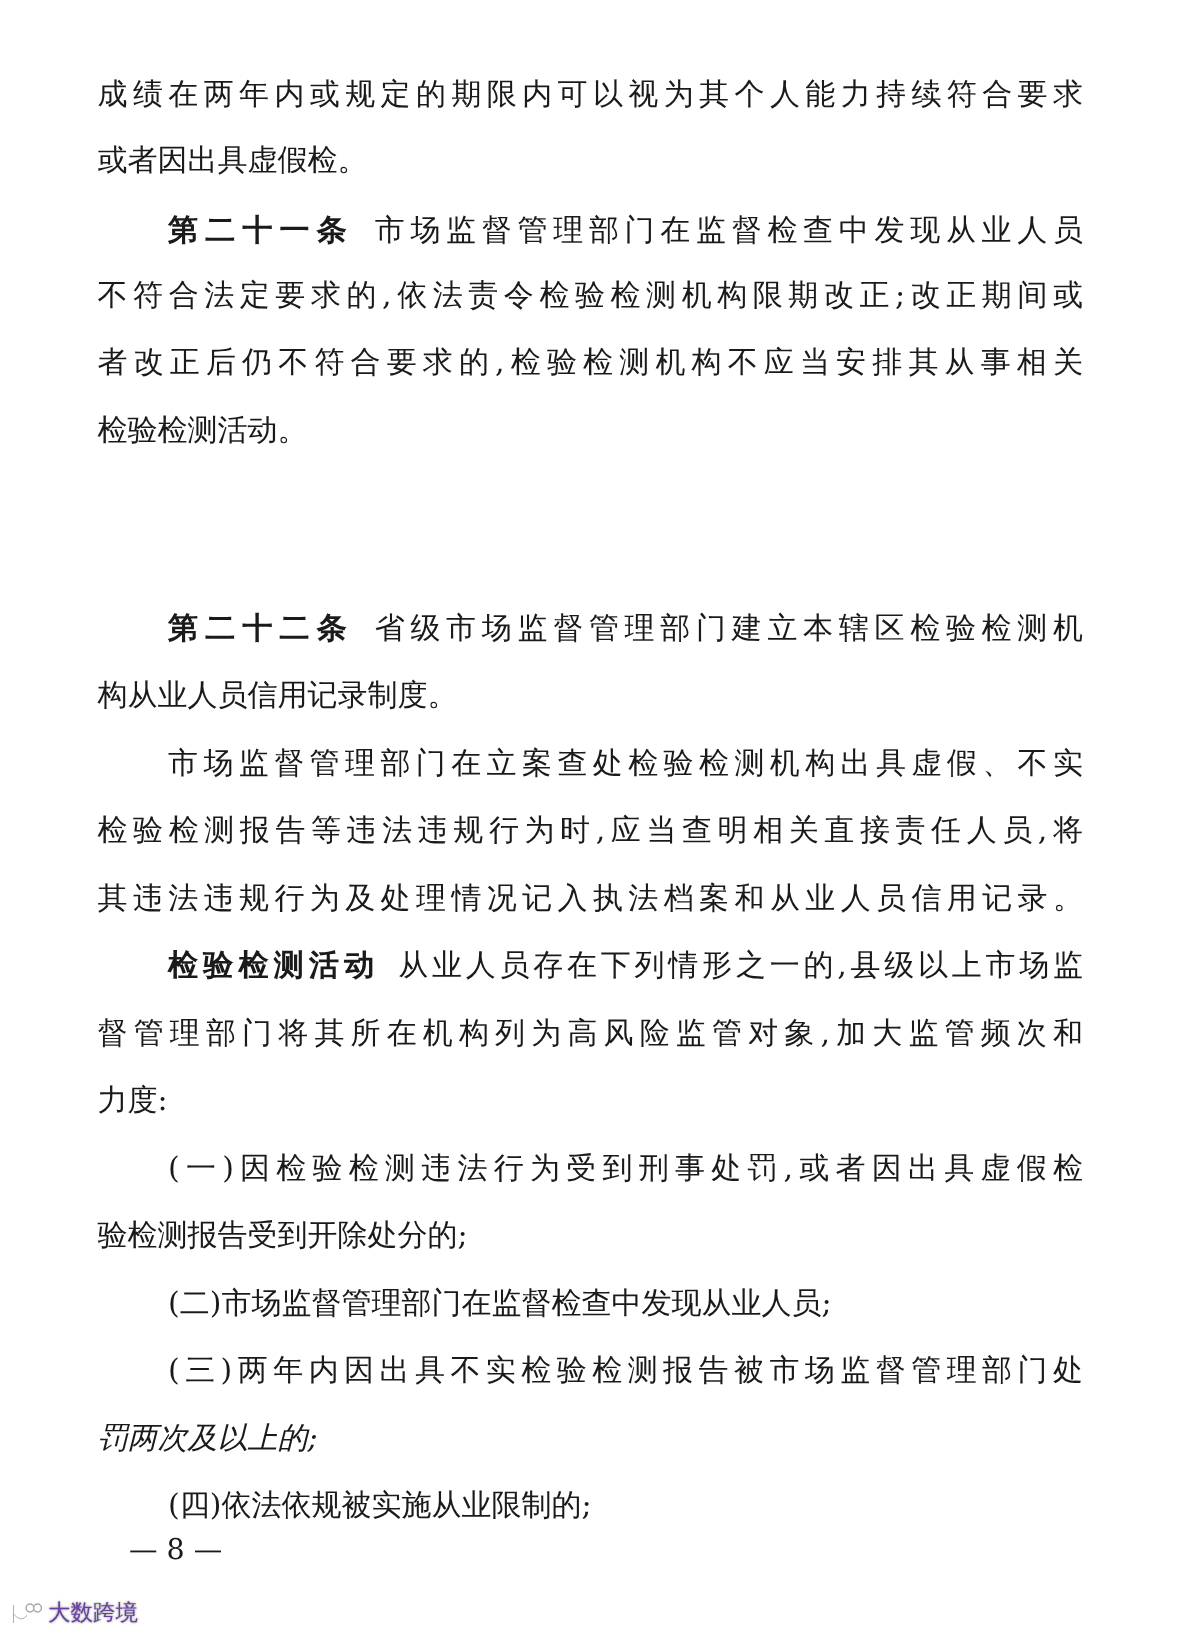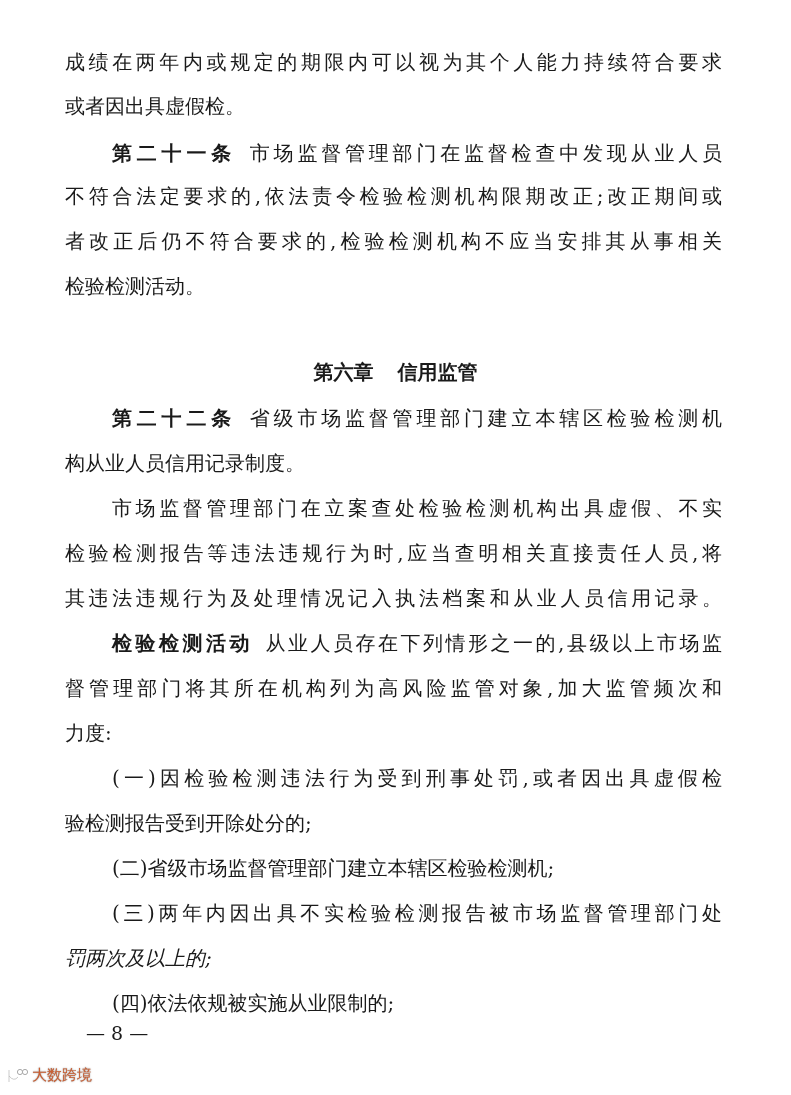--- a/index.html
+++ b/index.html
@@ -24,21 +24,21 @@
     font-size: 20px; line-height: 28px; top: 358px;
   }
   .chapter .gap { display: inline-block; width: 24px; }
   .pagenum {
     position: absolute; left: 86px; top: 1021px;
     font-size: 19px; line-height: 24px; font-family: "DejaVu Serif", serif;
   }
   .watermark {
     position: absolute; left: 6px; top: 1066px;
     font-family: "DejaVu Sans", sans-serif; font-size: 15px;
-    color: #c2410c; text-shadow: 0 0 2px #9a9a9a, 0 0 1px #8a8a8a;
+    color: #4c1d95; text-shadow: 0 0 2px #9a9a9a, 0 0 1px #8a8a8a;
     opacity: 0.85; display: flex; align-items: center; gap: 4px;
   }
   .wm-logo {
     width: 22px; height: 16px; position: relative;
   }
   .wm-logo svg { display: block; }
 </style>
 </head>
 <body>
 
@@ -46,36 +46,33 @@
 
   <div id="block1">
       <div class="line" style="top: 48px;"><span>成绩在两年内或规定的期限内可以视为其个人能力持续符合要求</span></div>
       <div class="line short" style="top: 92px;"><span>或者因出具虚假检。</span></div>
       <div class="line indent" style="top: 139px;"><span class="bold">第二十一条</span><span> </span><span>市场监督管理部门在监督检查中发现从业人员</span></div>
       <div class="line" style="top: 182px;"><span>不符合法定要求的,依法责令检验检测机构限期改正;改正期间或</span></div>
       <div class="line" style="top: 227px;"><span>者改正后仍不符合要求的,检验检测机构不应当安排其从事相关</span></div>
       <div class="line short" style="top: 272px;"><span>检验检测活动。</span></div>
     </div>
 
-  <div class="chapter">
-    <span>第六章</span><span class="gap"></span><span>信用监管</span>
-  </div>
 
   <div id="block2">
       <div class="line indent" style="top: 404px;"><span class="bold">第二十二条</span><span> </span><span>省级市场监督管理部门建立本辖区检验检测机</span></div>
       <div class="line short" style="top: 449px;"><span>构从业人员信用记录制度。</span></div>
       <div class="line indent" style="top: 494px;"><span>市场监督管理部门在立案查处检验检测机构出具虚假、不实</span></div>
       <div class="line" style="top: 539px;"><span>检验检测报告等违法违规行为时,应当查明相关直接责任人员,将</span></div>
       <div class="line" style="top: 584px;"><span>其违法违规行为及处理情况记入执法档案和从业人员信用记录。</span></div>
       <div class="line indent" style="top: 629px;"><span class="bold">检验检测活动</span><span> </span><span>从业人员存在下列情形之一的,县级以上市场监</span></div>
       <div class="line" style="top: 674px;"><span>督管理部门将其所在机构列为高风险监管对象,加大监管频次和</span></div>
       <div class="line short" style="top: 719px;"><span>力度:</span></div>
       <div class="line indent" style="top: 764px;"><span>(一)因检验检测违法行为受到刑事处罚,或者因出具虚假检</span></div>
       <div class="line short" style="top: 809px;"><span>验检测报告受到开除处分的;</span></div>
-      <div class="line indent short" style="top: 854px;"><span>(二)省级市场监督管理部门建立本辖区检验检测机;</span></div>
+      <div class="line indent short" style="top: 854px;"><span>(二)市场监督管理部门在监督检查中发现从业人员;</span></div>
       <div class="line indent" style="top: 899px;"><span>(三)两年内因出具不实检验检测报告被市场监督管理部门处</span></div>
       <div class="line short" style="top: 944px; font-style: italic;"><span>罚两次及以上的;</span></div>
       <div class="line indent short" style="top: 989px;"><span>(四)依法依规被实施从业限制的;</span></div>
     </div>
 
   <div class="pagenum">— 8 —</div>
 
   <div class="watermark">
     <span class="wm-logo">
       <svg width="22" height="16" viewBox="0 0 22 16">

